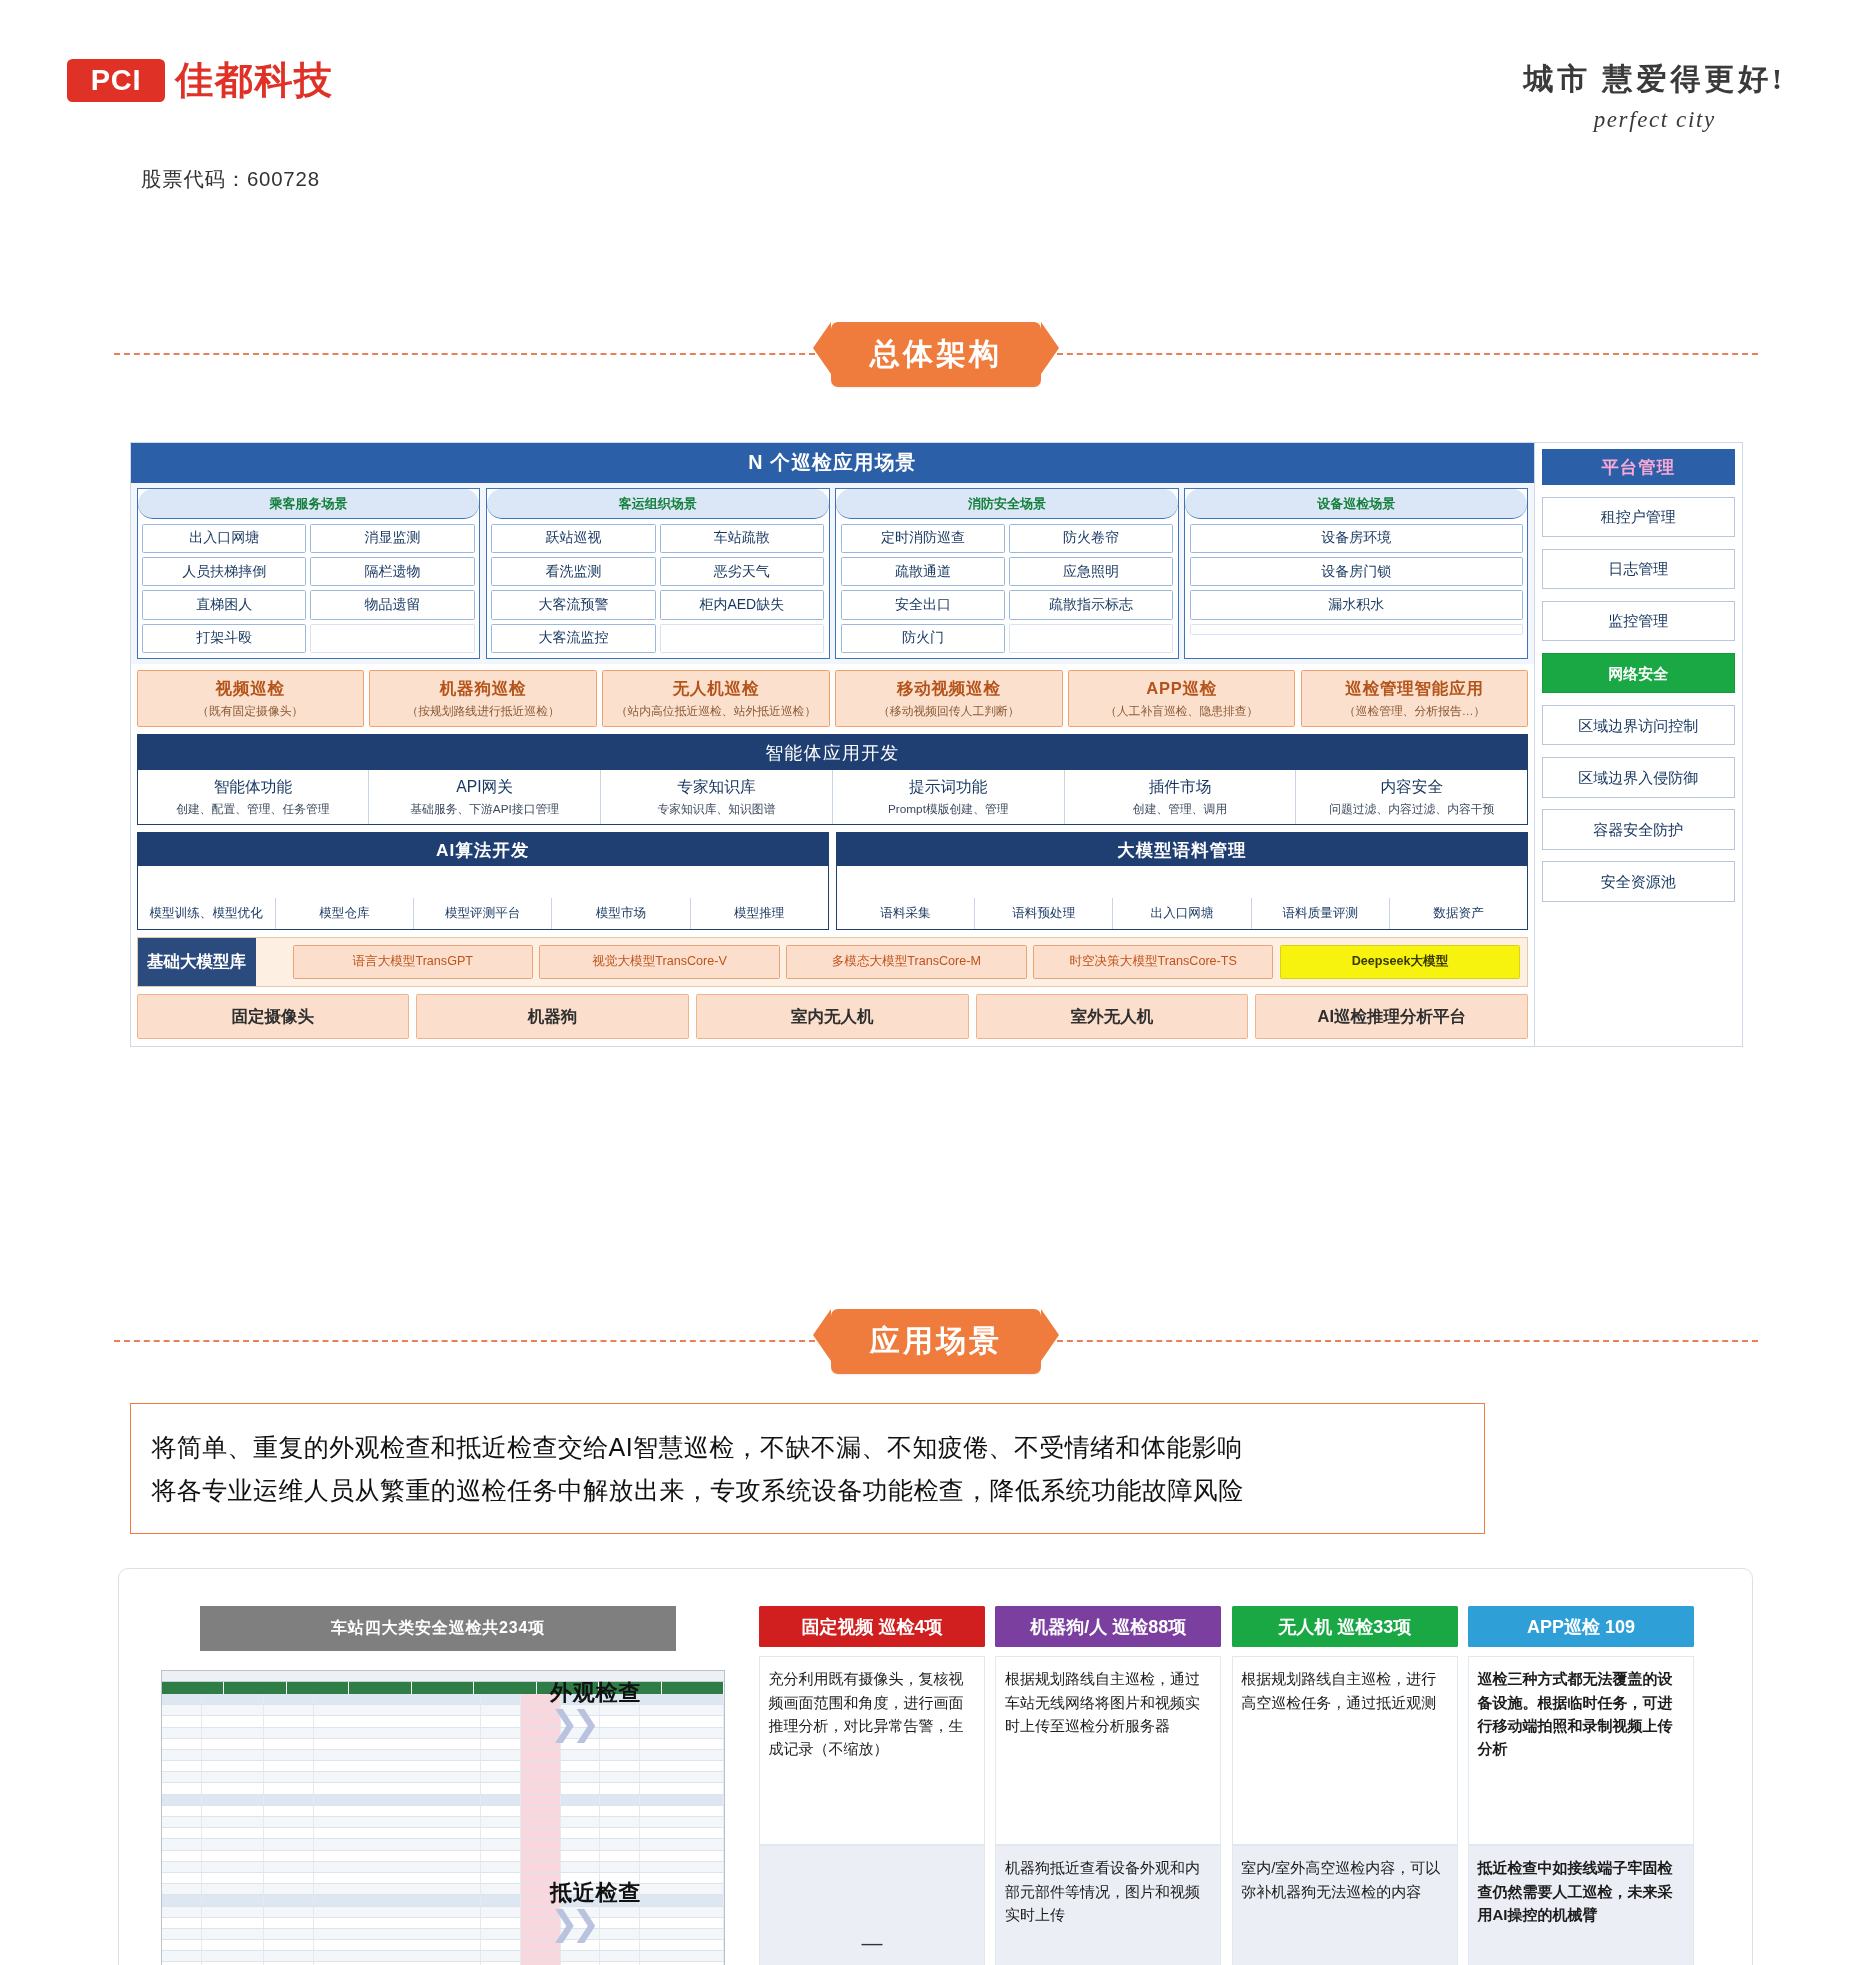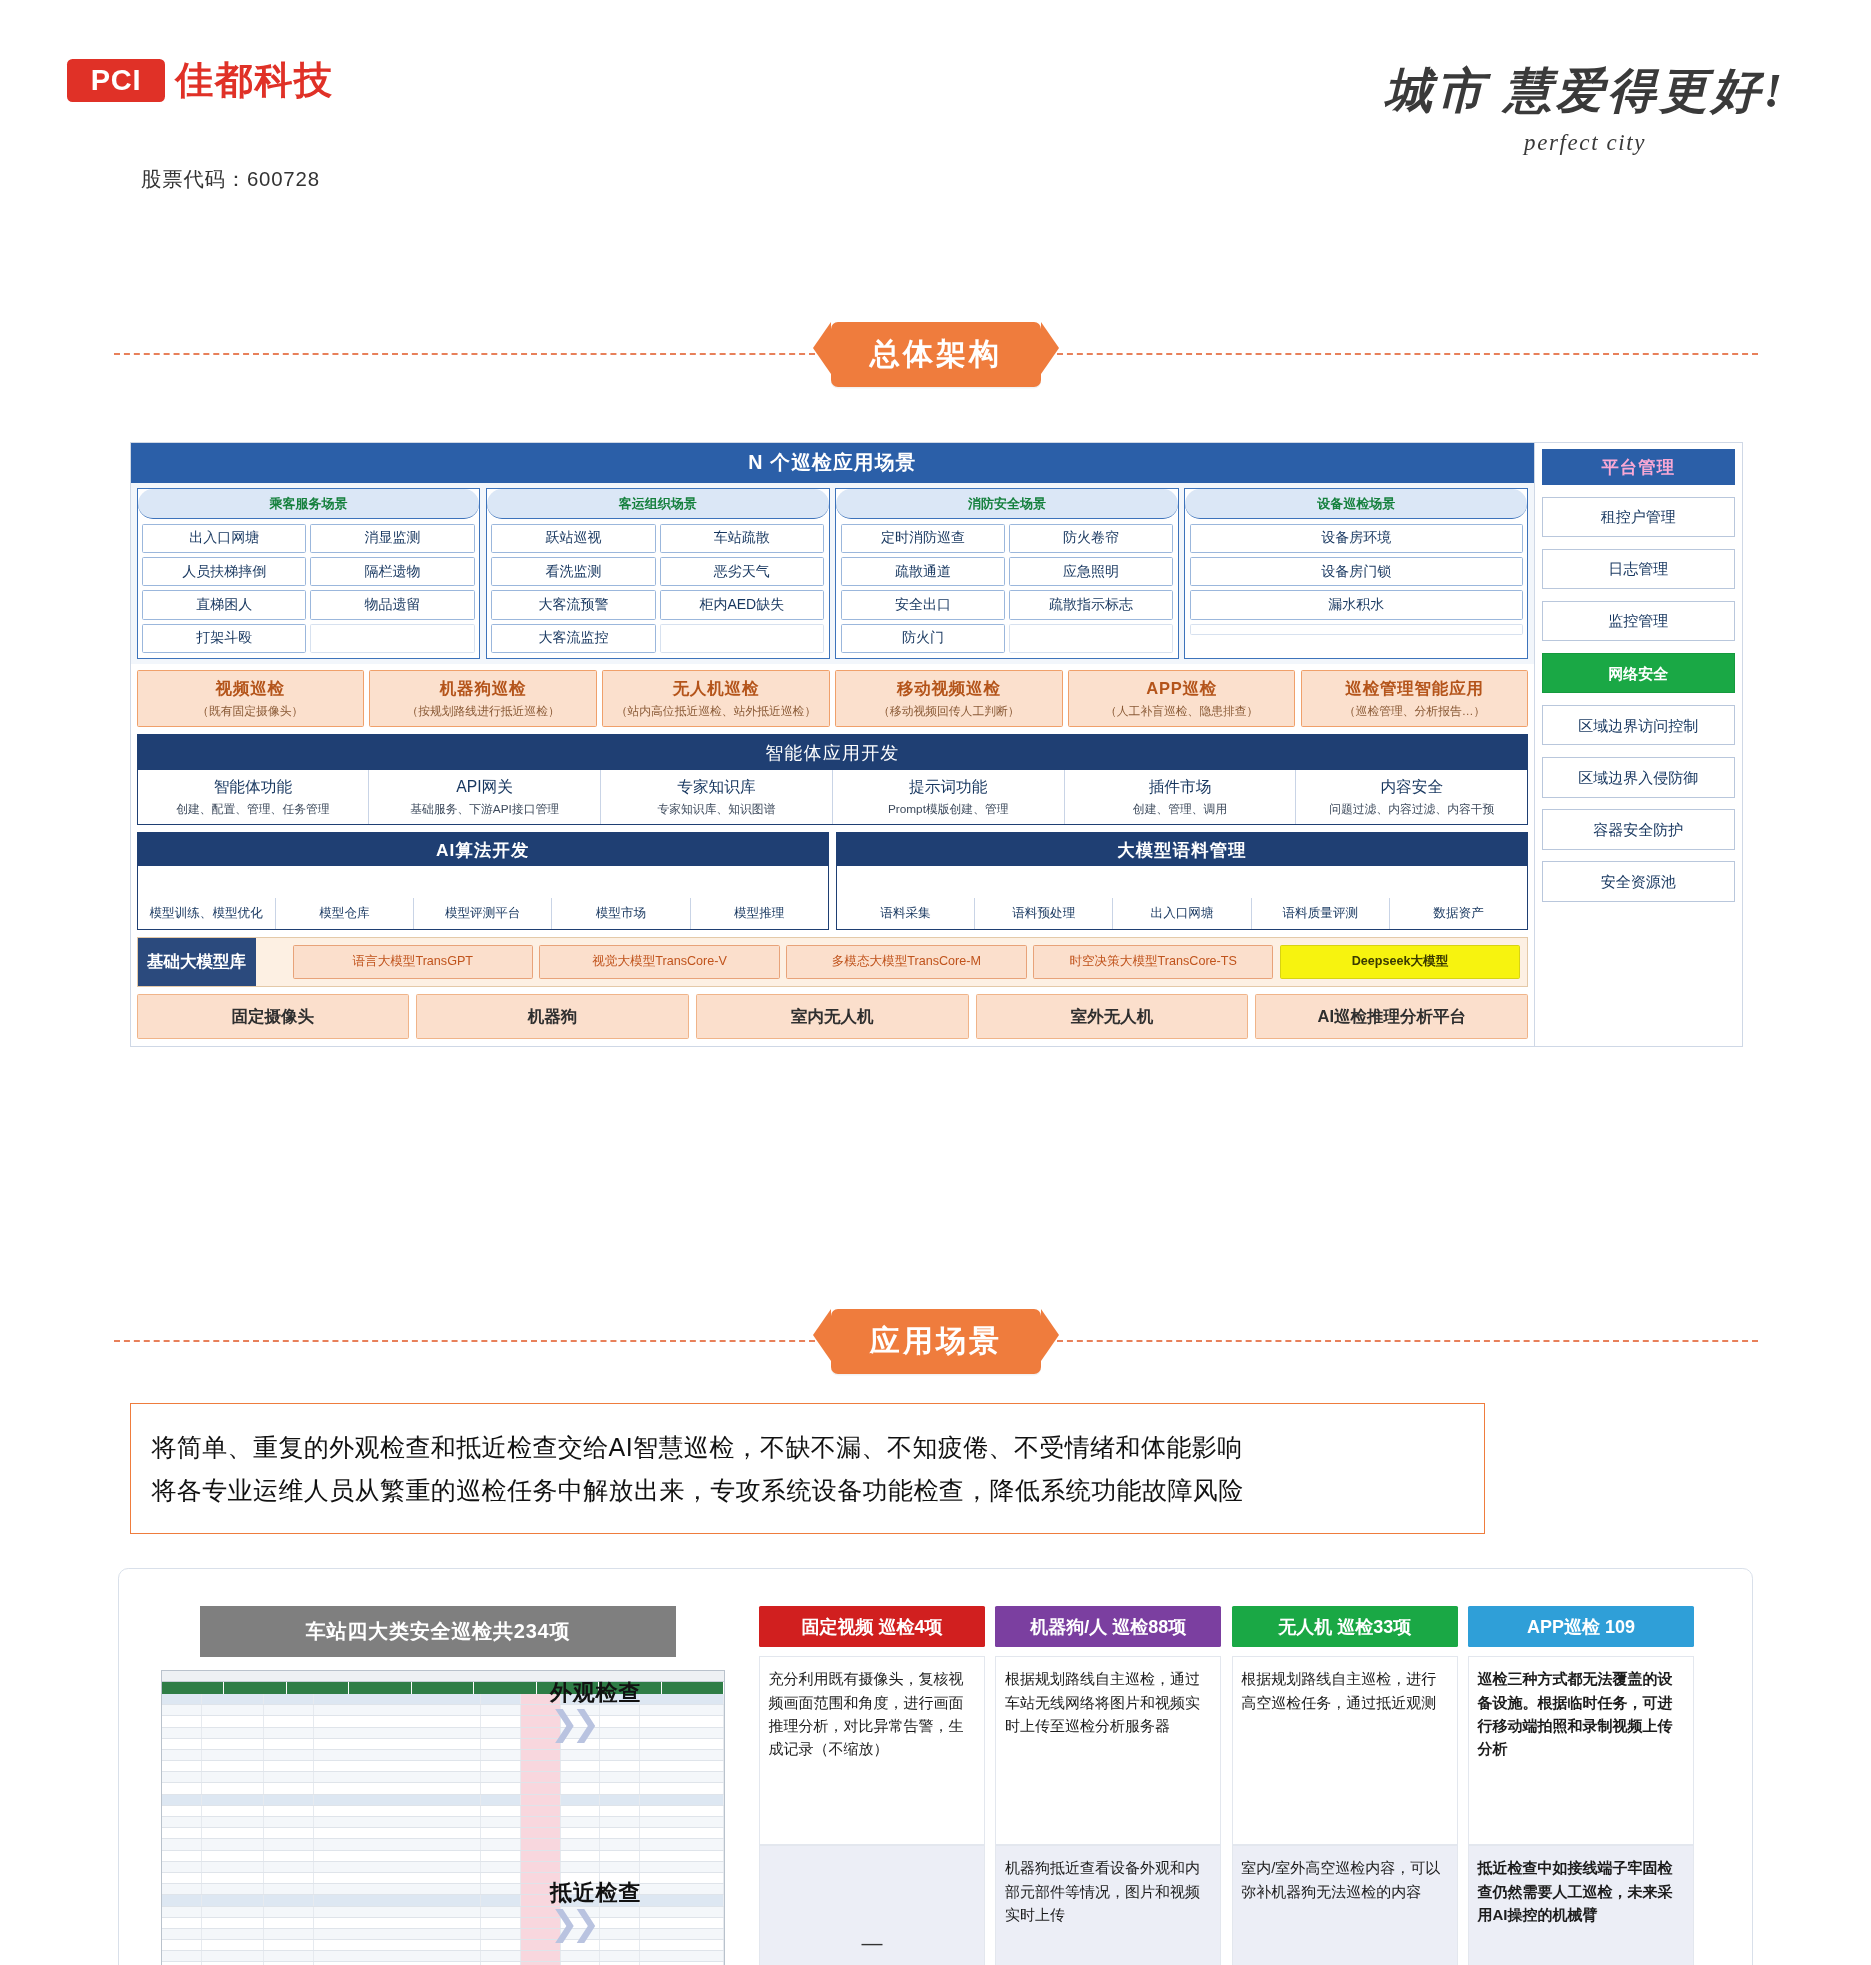--- a/index.html
+++ b/index.html
@@ -6,21 +6,21 @@
   body{width:1872px;font-family:"Liberation Sans","DejaVu Sans",sans-serif;color:#1a1a1a;}
   .page{position:relative;width:1872px;height:2540px;background:#fff;overflow:hidden;}
 
   
   .header{position:absolute;left:0;top:0;width:1872px;height:169px;}
   .logo{position:absolute;left:67px;top:55px;display:flex;align-items:center;}
   .logo-mark{width:98px;height:43px;background:#e03127;border-radius:5.5px;display:flex;align-items:center;justify-content:center;color:#fff;font-size:29px;font-weight:bold;letter-spacing:0.8px;}
   .logo-text{margin-left:10.2px;font-size:38px;font-weight:bold;color:#e03127;letter-spacing:1.6px;}
   .stock{position:absolute;left:141px;top:165px;font-size:20.4px;color:#333;letter-spacing:0.8px;}
   .slogan{position:absolute;right:86px;top:59px;text-align:center;color:#3a3a3a;}
-  .slogan-cn{font-family:"Liberation Serif","DejaVu Serif",serif;font-style:italic;font-size:48px;font-weight:bold;letter-spacing:3.9px;}
+  .slogan-cn{font-family:"Liberation Serif","DejaVu Serif",serif;font-size:30px;font-weight:bold;letter-spacing:3.9px;}
   .slogan-en{font-family:"Liberation Serif","DejaVu Serif",serif;font-style:italic;font-size:23px;margin-top:7px;letter-spacing:1.6px;}
 
   
   .sec-title-wrap{position:absolute;left:0;width:1872px;display:flex;align-items:center;justify-content:center;}
   .dash{flex:1;height:0;border-top:2.4px dashed #e8805a;margin:0 15.7px;}
   .dash.left{margin-left:114px;}
   .dash.right{margin-right:114px;}
   .pill{background:#ef7c3d;color:#fff;font-size:30px;font-weight:bold;letter-spacing:3.1px;padding:11.8px 39px;border-radius:7px;position:relative;box-shadow:0 1.6px 0 rgba(0,0,0,0.05);}
   .pill:before,.pill:after{content:"";position:absolute;top:0;width:0;height:0;border-top:26px solid transparent;border-bottom:26px solid transparent;}
   .pill:before{left:-18px;border-right:18px solid #ef7c3d;}
@@ -72,21 +72,21 @@
   .side-head{background:#2b5fa8;color:#f9a8d4;text-align:center;font-size:17.3px;font-weight:bold;padding:6.3px 0;letter-spacing:1.2px;}
   .side-item{border:0.8px solid #b9c7dc;color:#16365f;font-size:15px;text-align:center;padding:9.4px 2.4px;margin-top:11.8px;line-height:1.3;}
   .side-item.green{background:#1aa845;border-color:#159a3e;color:#fff;font-weight:bold;}
 
   
   .quote{position:absolute;left:130px;top:1403px;width:1355px;border:1.6px solid #ef7c3d;background:#fff;padding:22px 20.4px;box-sizing:border-box;}
   .quote p{margin:0;font-size:25px;line-height:1.7;color:#111;letter-spacing:0.4px;}
 
   .panel2{position:absolute;left:118px;top:1568px;width:1635px;height:786px;border:1.6px solid #d9e0ea;border-radius:10.2px;background:#fff;box-sizing:border-box;}
 
-  .tbl-title{position:absolute;left:200px;top:1606px;width:476px;background:#7f7f7f;color:#fff;font-size:20px;font-weight:bold;text-align:center;padding:11.8px 0;letter-spacing:0.8px;}
+  .tbl-title{position:absolute;left:200px;top:1606px;width:476px;background:#7f7f7f;color:#fff;font-size:16px;font-weight:bold;text-align:center;padding:11.8px 0;letter-spacing:0.8px;}
 
   .fakesheet{position:absolute;left:161px;top:1670px;width:562px;height:617px;border:0.8px solid #b9c2cc;background:#fff;overflow:hidden;}
   .fs-toolbar{height:10.2px;background:#eef1f4;border-bottom:0.4px solid #c7ced6;}
   .fs-head{display:flex;height:11.8px;background:#2e7d46;}
   .fs-head div{flex:1;border-right:0.4px solid #fff;}
   .fs-row{display:flex;height:10.2px;border-bottom:0.4px solid #dfe4ea;font-size:4.3px;}
   .fs-row div{border-right:0.4px solid #e6eaef;}
   .fs-c1{width:7%}.fs-c2{width:11%}.fs-c3{width:9%}.fs-c4{width:30%}.fs-c5{width:7%}
   .fs-c6{width:7%;background:#f8d7de}.fs-c7{width:7%}.fs-c8{width:7%}.fs-c9{width:15%}
   .fs-row.alt{background:#f4f7fa;}

